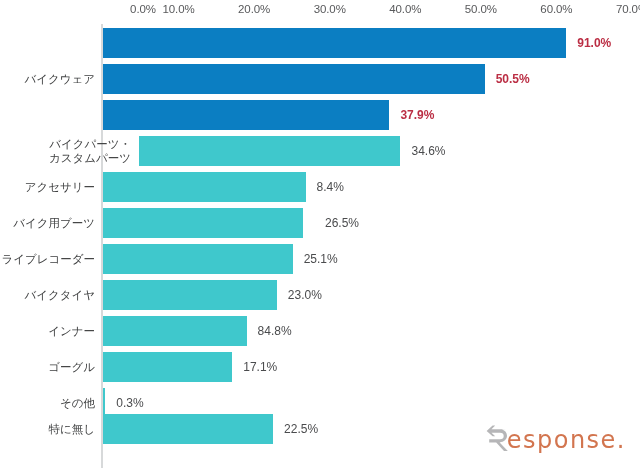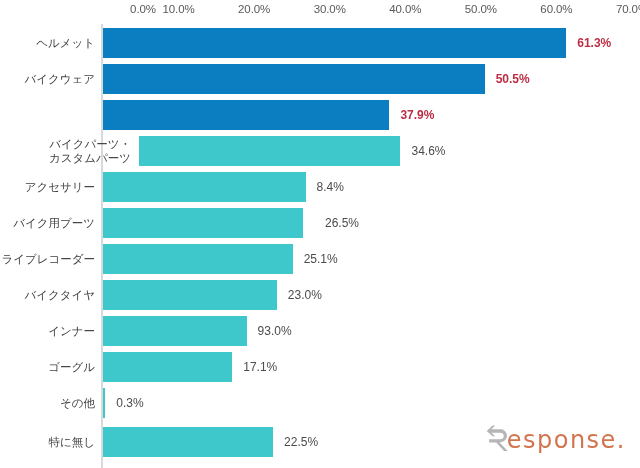--- a/index.html
+++ b/index.html
@@ -129,25 +129,22 @@
       <div class="x-tick" style="left: 329.71px;">30.0%</div>
       <div class="x-tick" style="left: 405.28px;">40.0%</div>
       <div class="x-tick" style="left: 480.85px;">50.0%</div>
       <div class="x-tick" style="left: 556.42px;">60.0%</div>
       <div class="x-tick" style="left: 631.99px;">70.0%</div>
     </div>
 
   <div id="plot-area">
     <div id="axis-line"></div>
   <div class="row" style="top: 1px;">
-        <div class="row-label">
-          <div>ヘルメット</div>
-        </div>
         <div class="bar primary" style="width: 463.244px;"></div>
-        <div class="bar-value primary" style="left: 577.244px;">61.3%</div>
+        <div class="bar-value primary" style="left: 577.244px;">91.0%</div>
       </div>
       <div class="row" style="top: 37px;">
         <div class="row-label">
           <div>バイクウェア</div>
         </div>
         <div class="bar primary" style="width: 381.628px;"></div>
         <div class="bar-value primary" style="left: 495.628px;">50.5%</div>
       </div>
       <div class="row" style="top: 73px;">
         <div class="bar primary" style="width: 286.41px;"></div>
@@ -187,37 +184,37 @@
           <div>バイクタイヤ</div>
         </div>
         <div class="bar secondary" style="width: 173.811px;"></div>
         <div class="bar-value secondary" style="left: 287.811px;">23.0%</div>
       </div>
       <div class="row" style="top: 289px;">
         <div class="row-label">
           <div>インナー</div>
         </div>
         <div class="bar secondary" style="width: 143.583px;"></div>
-        <div class="bar-value secondary" style="left: 257.583px;">93.0%</div>
+        <div class="bar-value secondary" style="left: 257.583px;">84.8%</div>
       </div>
       <div class="row" style="top: 325px;">
         <div class="row-label">
           <div>ゴーグル</div>
         </div>
         <div class="bar secondary" style="width: 129.225px;"></div>
         <div class="bar-value secondary" style="left: 243.225px;">17.1%</div>
       </div>
       <div class="row" style="top: 361px;">
         <div class="row-label">
           <div>その他</div>
         </div>
         <div class="bar secondary" style="width: 2.2671px;"></div>
         <div class="bar-value secondary" style="left: 116.267px;">0.3%</div>
       </div>
-      <div class="row" style="top: 400px;">
+      <div class="row" style="top: 387px;">
         <div class="row-label">
           <div>特に無し</div>
         </div>
         <div class="bar secondary" style="width: 170.032px;"></div>
         <div class="bar-value secondary" style="left: 284.033px;">22.5%</div>
       </div>
     </div>
 
   <div id="watermark">
     <svg width="26" height="28" viewBox="0 0 26 28" aria-hidden="true">

